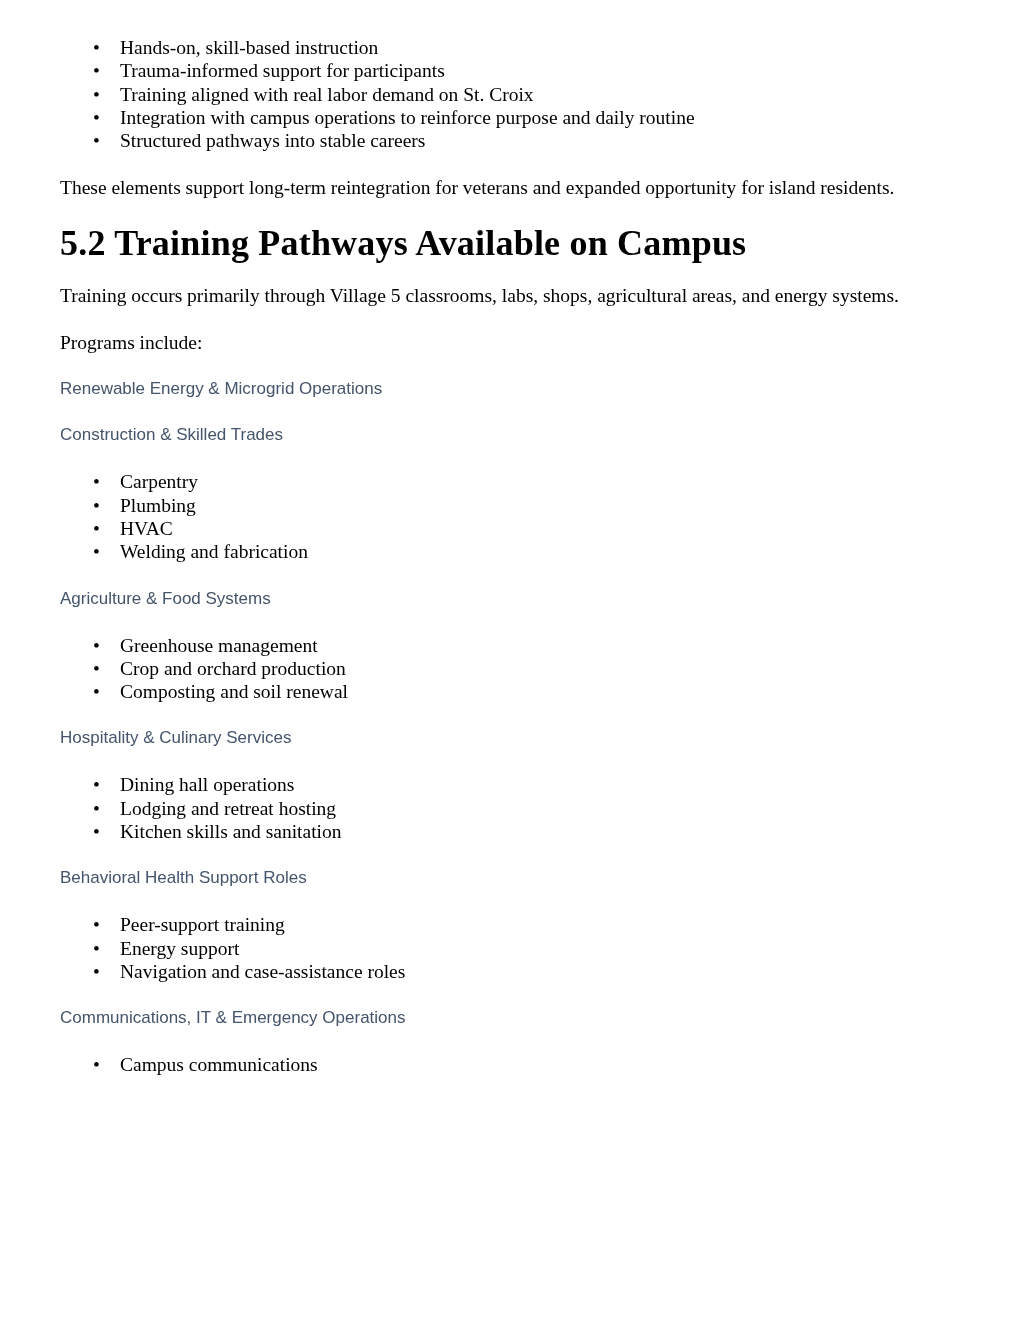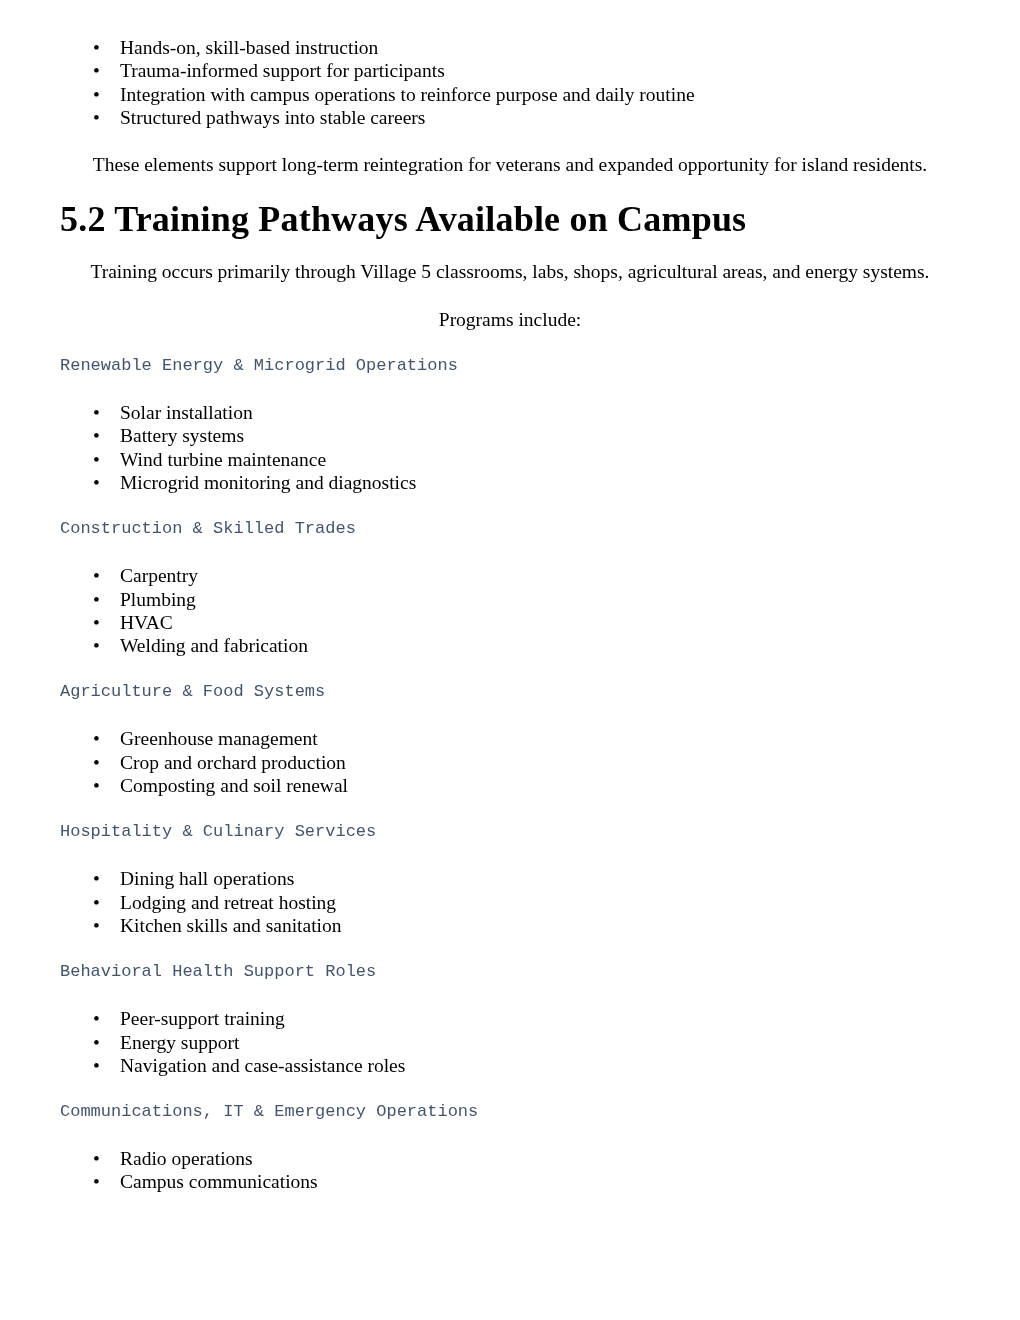--- a/index.html
+++ b/index.html
@@ -23,33 +23,32 @@
     background: var(--page-bg, #ffffff);
   }
   
   .page > * { margin: 24px 0 0 0; }
   .page > *:first-child { margin-top: 0; }
 
   p {
     font-size: 19.5px;
     line-height: 23.3px;
     margin: 24px 0 0 0;
-    text-align: center;
   }
 
   h2.section-heading {
     font-size: 36px;
     line-height: 34px;
     font-weight: bold;
     margin: 26px 0 0 0;
     letter-spacing: 0.2px;
   }
 
   h3.subheading {
-    font-family: Liberation Mono, monospace;
+    font-family: Liberation Sans, sans-serif;
     font-weight: 400;
     font-size: 17px;
     line-height: 22px;
     color: var(--subheading-color, #44546A);
     margin: 24px 0 0 0;
   }
 
   ul.bullets {
     list-style: none;
     margin: 24px 0 0 0;
@@ -75,41 +74,36 @@
   .program h3.subheading { margin-top: 0; }
 </style>
 </head>
 <body>
 
 <div class="page">
 
   <ul class="bullets">
       <li>Hands-on, skill-based instruction</li>
       <li>Trauma-informed support for participants</li>
+      <li>Training aligned with real labor demand on St. Croix</li>
       <li>Integration with campus operations to reinforce purpose and daily routine</li>
       <li>Structured pathways into stable careers</li>
     </ul>
 
   <p>These elements support long-term reintegration for veterans and expanded opportunity for island residents.</p>
 
   <h2 class="section-heading">5.2 Training Pathways Available on Campus</h2>
 
   <p>Training occurs primarily through Village 5 classrooms, labs, shops, agricultural areas, and energy systems.</p>
 
   <p>Programs include:</p>
 
   <div id="programs-container">
       <section class="program">
         <h3 class="subheading">Renewable Energy &amp; Microgrid Operations</h3>
-        <ul class="bullets">
-          <li>Solar installation</li>
-          <li>Battery systems</li>
-          <li>Wind turbine maintenance</li>
-          <li>Microgrid monitoring and diagnostics</li>
-        </ul>
       </section>
       <section class="program">
         <h3 class="subheading">Construction &amp; Skilled Trades</h3>
         <ul class="bullets">
           <li>Carpentry</li>
           <li>Plumbing</li>
           <li>HVAC</li>
           <li>Welding and fabrication</li>
         </ul>
       </section>
@@ -133,19 +127,18 @@
         <h3 class="subheading">Behavioral Health Support Roles</h3>
         <ul class="bullets">
           <li>Peer-support training</li>
           <li>Energy support</li>
           <li>Navigation and case-assistance roles</li>
         </ul>
       </section>
       <section class="program">
         <h3 class="subheading">Communications, IT &amp; Emergency Operations</h3>
         <ul class="bullets">
-          <li>Radio operations</li>
           <li>Campus communications</li>
         </ul>
       </section>
     </div>
 
 </div>
 
 </body></html>

